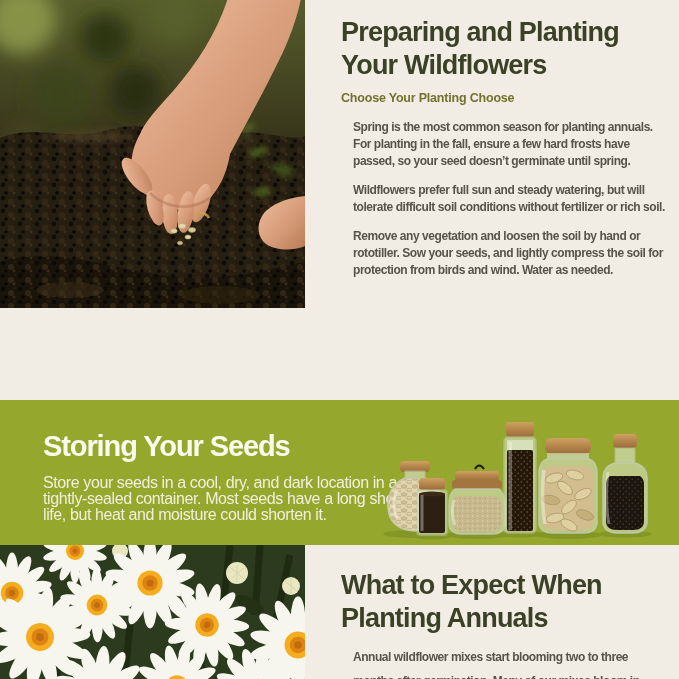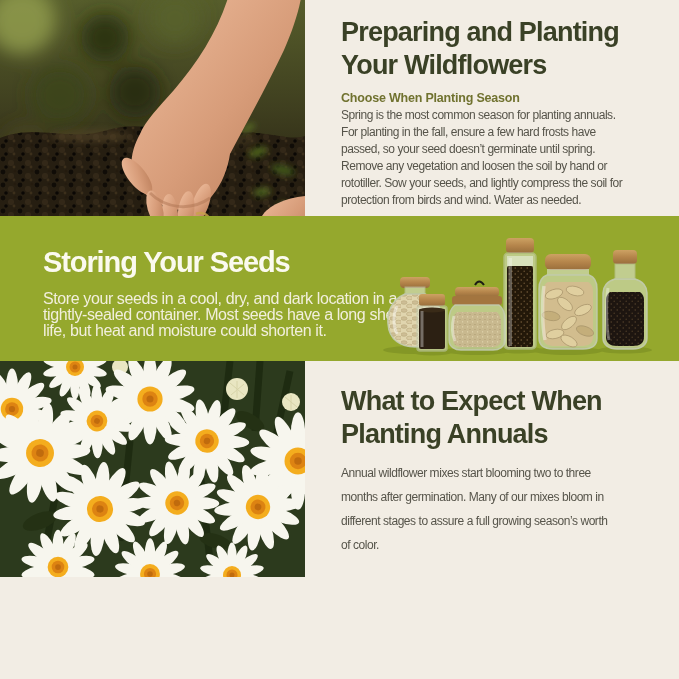--- a/index.html
+++ b/index.html
@@ -3,38 +3,38 @@
 <meta charset="utf-8">
 <style>
   html,body{margin:0;padding:0;}
   body{
     width:679px;height:679px;overflow:hidden;
     background:var(--cream-bg,#f2ede4);
     font-family:"Liberation Sans",sans-serif;
     -webkit-font-smoothing:antialiased;
   }
   .row{display:flex;}
-  .row-top{height:216px;border-radius:22px;}
+  .row-top{height:400px;border-radius:22px;}
   .row-bottom{height:268px;}
   .photo{flex:none;overflow:hidden;}
   .photo-top{width:305px;height:308px;}
   .photo-bottom{width:305px;height:216px;}
   .panel{flex:1;box-sizing:border-box;padding:16px 4px 0 36px;background:var(--cream-bg,#f2ede4);}
   .panel-bottom{padding-top:24px;}
   .title{
     font-size:27px;line-height:33px;font-weight:bold;letter-spacing:-0.8px;
     color:var(--heading-green,#3a4126);margin:0;white-space:pre-line;
   }
   .item-heading{
     font-size:12.5px;line-height:17px;font-weight:bold;letter-spacing:-0.2px;
     color:var(--subheading-olive,#70722f);margin:8px 0 0 0;
   }
   .body-text{
     font-size:12px;line-height:17px;letter-spacing:-0.45px;
-    color:var(--body-text,#56544a);margin:0;white-space:pre;
+    color:var(--body-text,#56544a);margin:12px;white-space:pre;font-weight:bold;
   }
   .panel-bottom .body-text{line-height:24px;margin-top:10px;}
   .band{position:relative;height:145px;background:var(--band-green,#95a82d);}
   .band-text{padding:29px 0 0 43px;}
   .band-title{
     font-size:29px;line-height:34px;font-weight:bold;letter-spacing:-1.1px;
     color:var(--band-heading,#fbfaef);margin:0;
   }
   .band-body{
     font-size:16px;line-height:16px;letter-spacing:-0.4px;
@@ -123,25 +123,27 @@
       <path d="M0,262 C50,246 110,268 165,276 C220,284 265,270 305,262 L305,308 L0,308 Z" fill="url(#soilP)" opacity="0.9"></path>
       <ellipse cx="70" cy="290" rx="34" ry="8" fill="#3f3119" opacity="0.5"></ellipse>
       <ellipse cx="220" cy="295" rx="40" ry="9" fill="#30250f" opacity="0.6"></ellipse>
     </svg>
   </div>
 
   <div class="panel">
     <h1 class="title">Preparing and Planting
 Your Wildflowers</h1>
 
-    <h3 class="item-heading">Choose When Planting Season</h3>
+    <h3 class="item-heading">Choose Your Planting Choose</h3>
     <p class="body-text">Spring is the most common season for planting annuals.
 For planting in the fall, ensure a few hard frosts have
 passed, so your seed doesn’t germinate until spring.</p>
 
+    <p class="body-text">Wildflowers prefer full sun and steady watering, but will
+tolerate difficult soil conditions without fertilizer or rich soil.</p>
 
     <p class="body-text">Remove any vegetation and loosen the soil by hand or
 rototiller. Sow your seeds, and lightly compress the soil for
 protection from birds and wind. Water as needed.</p>
   </div>
 </section>
 
 <section class="band">
   <div class="band-text">
     <h2 class="band-title">Storing Your Seeds</h2>

